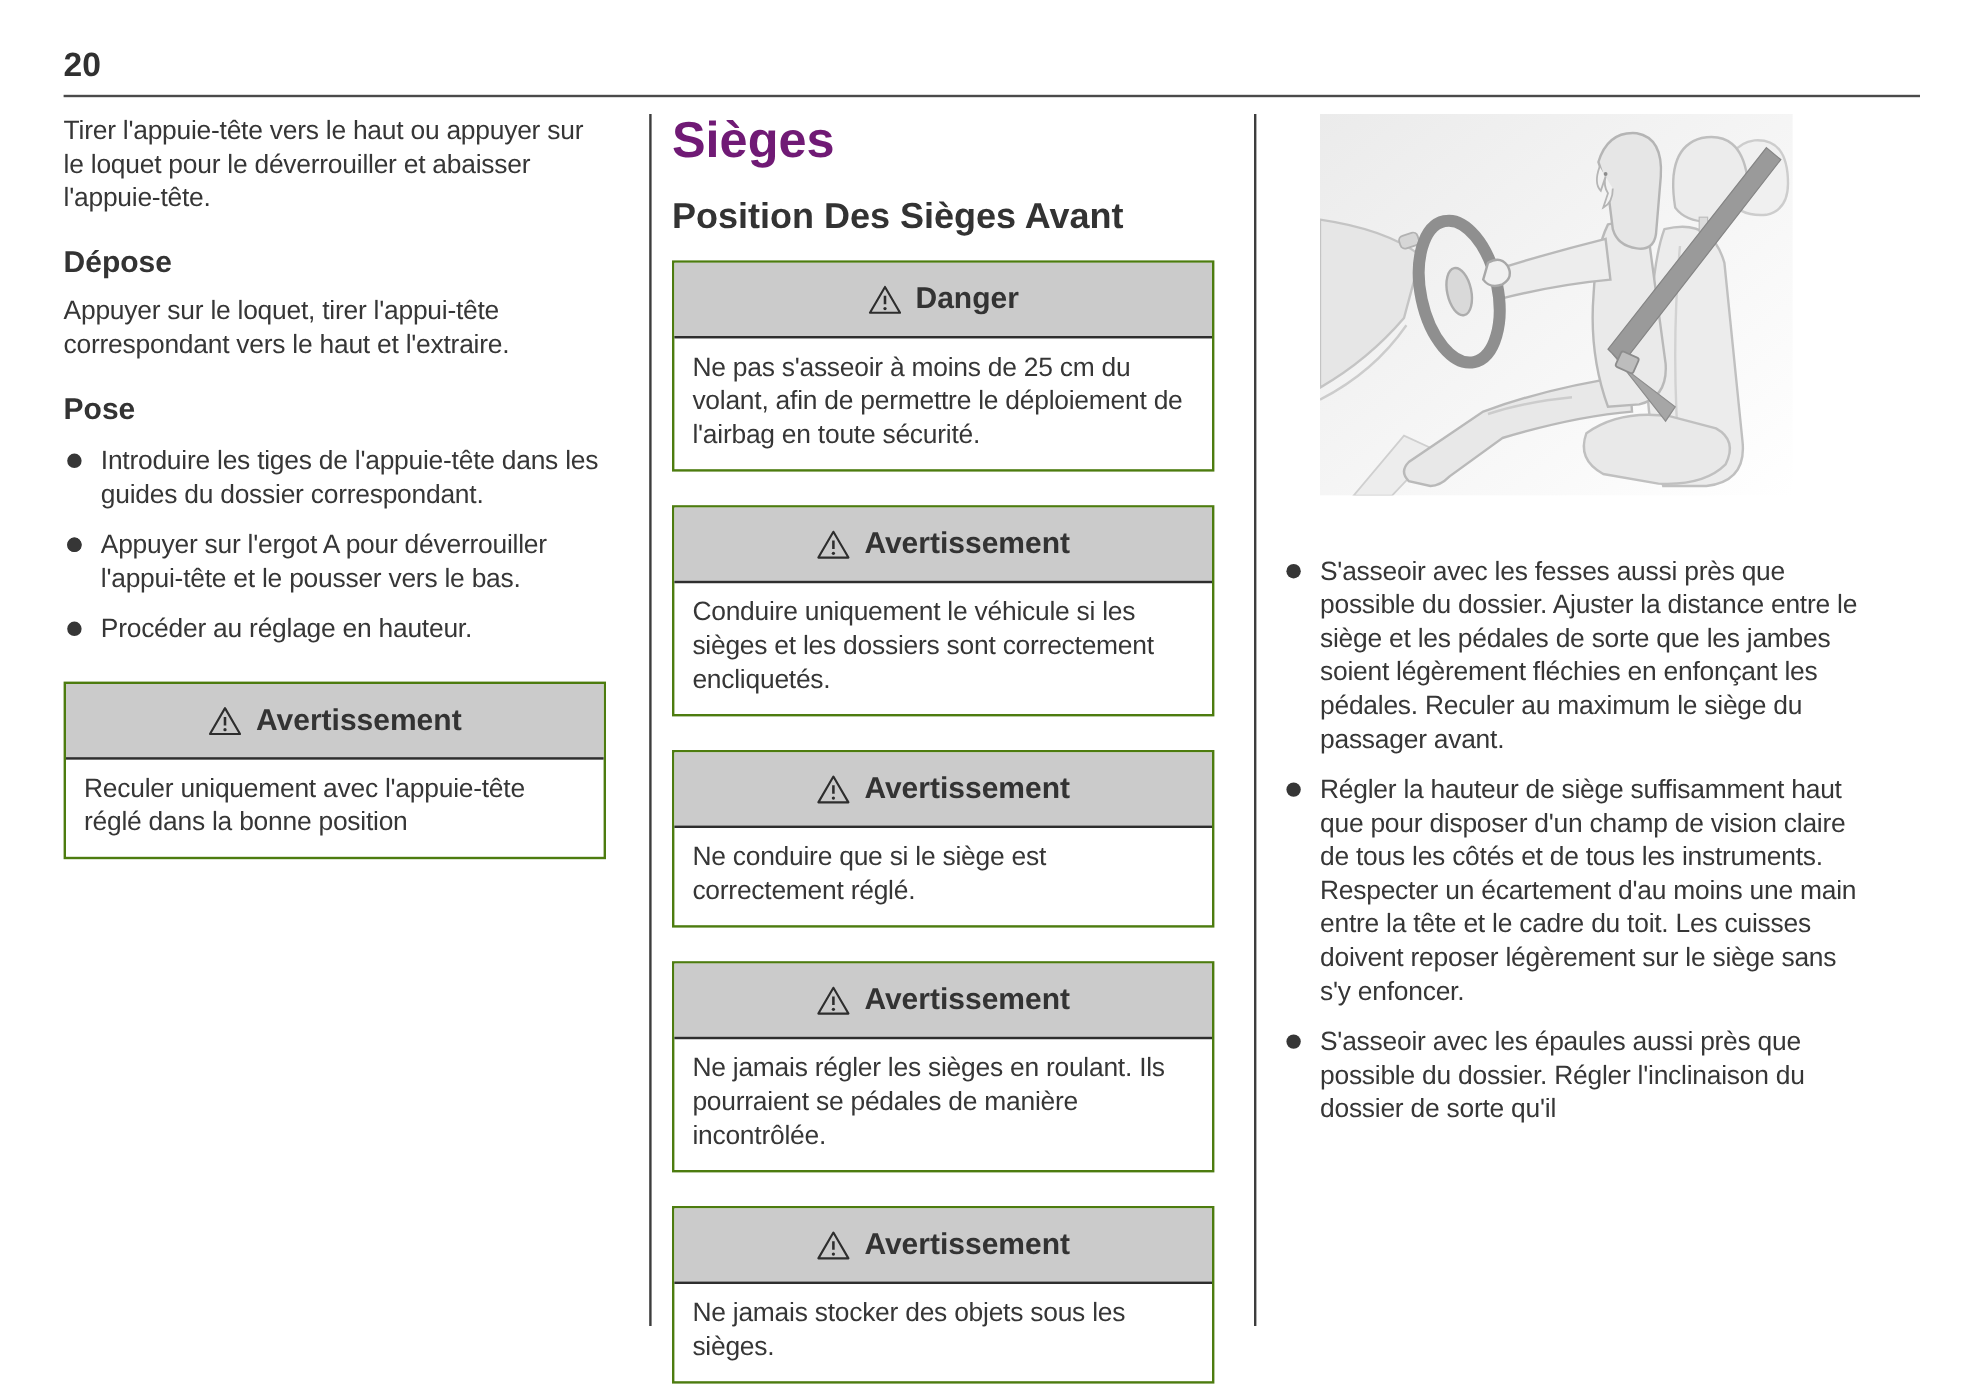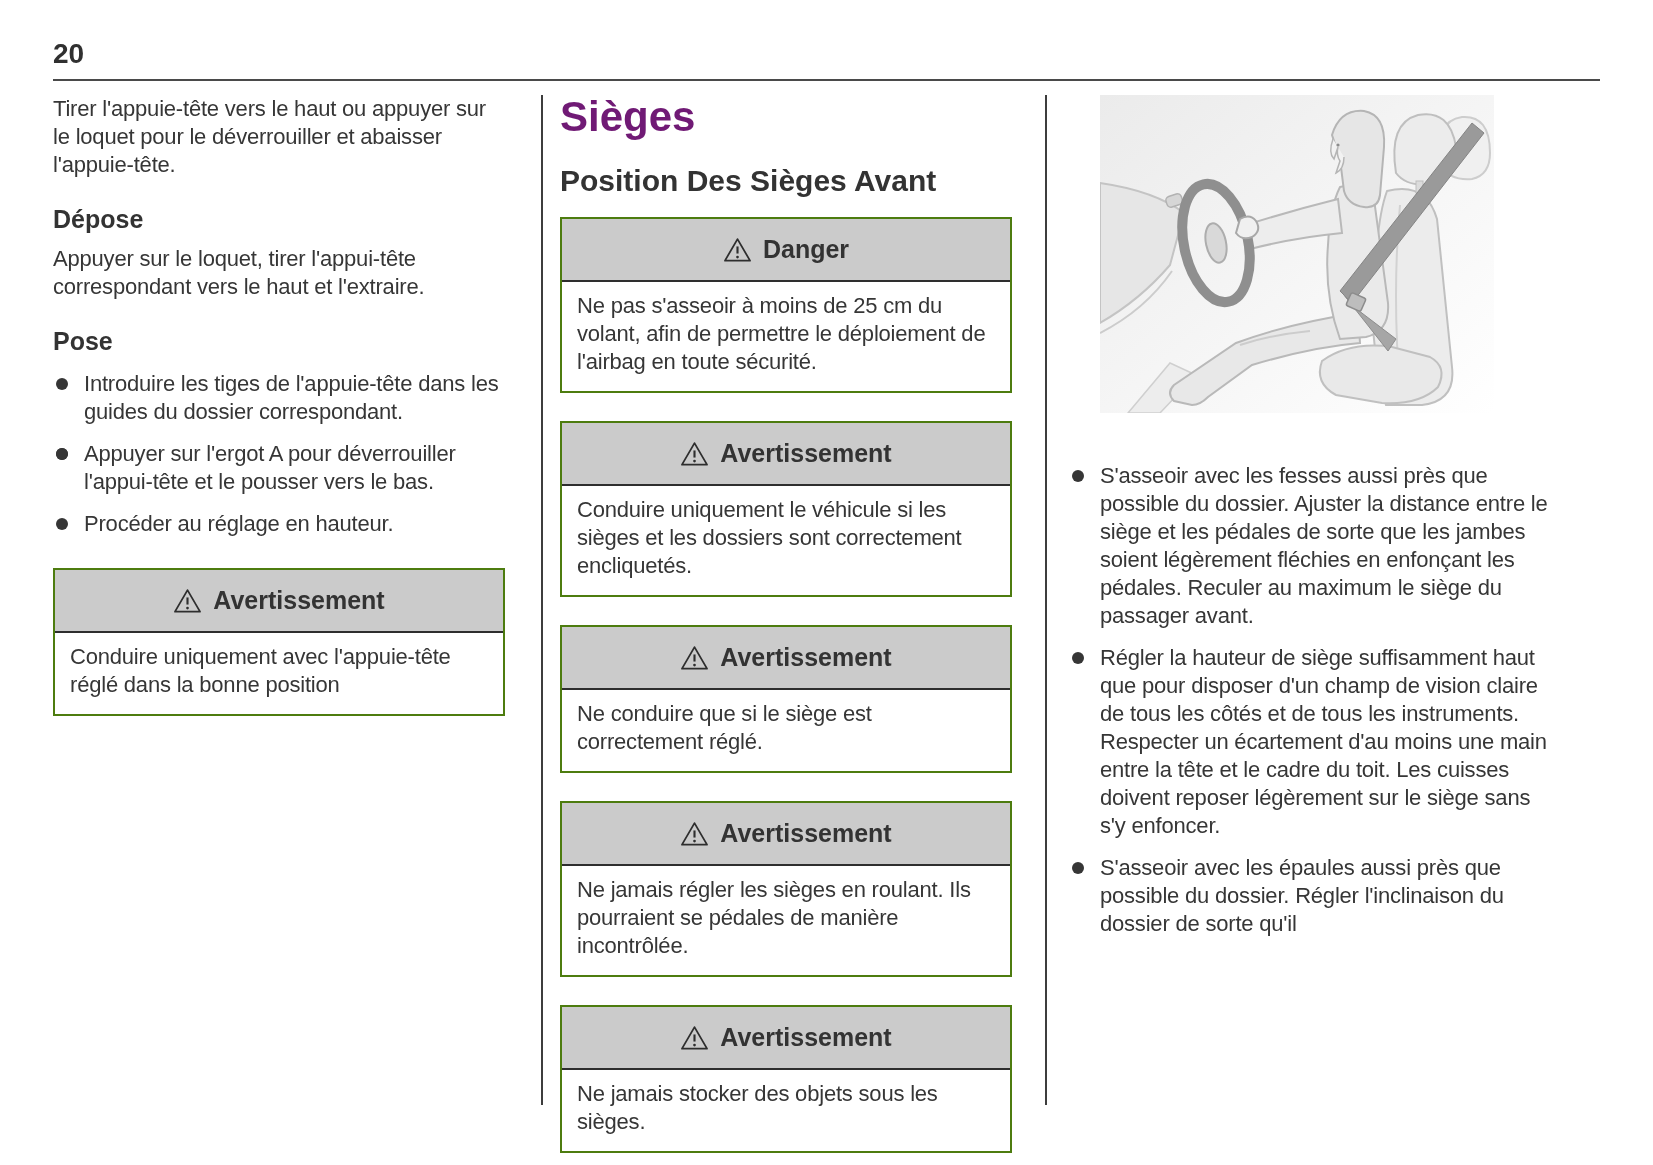--- a/index.html
+++ b/index.html
@@ -83,21 +83,21 @@
 
     <div class="wbox left-warning">
       <div class="wbox-header">
         <svg class="tri-icon" viewBox="0 0 24 22">
           <path d="M12 1.8 L22.6 20 L1.4 20 Z" fill="none" stroke="#2e2e2e" stroke-width="1.5" stroke-linejoin="round"></path>
           <line x1="12" y1="8" x2="12" y2="14" stroke="#2e2e2e" stroke-width="1.8"></line>
           <circle cx="12" cy="17" r="1.15" fill="#2e2e2e"></circle>
         </svg>
         <span>Avertissement</span>
       </div>
-      <div class="wbox-body">Conduire uniquement avec l'appuie-tête réglé dans la bonne position</div>
+      <div class="wbox-body">Reculer uniquement avec l'appuie-tête réglé dans la bonne position</div>
     </div>
   </section>
 
   <div class="v-divider div1"></div>
 
   <section class="col2">
     <h1 class="main-heading">Sièges</h1>
     <h2 class="section-heading">Position Des Sièges Avant</h2>
 
     <div class="wbox">

